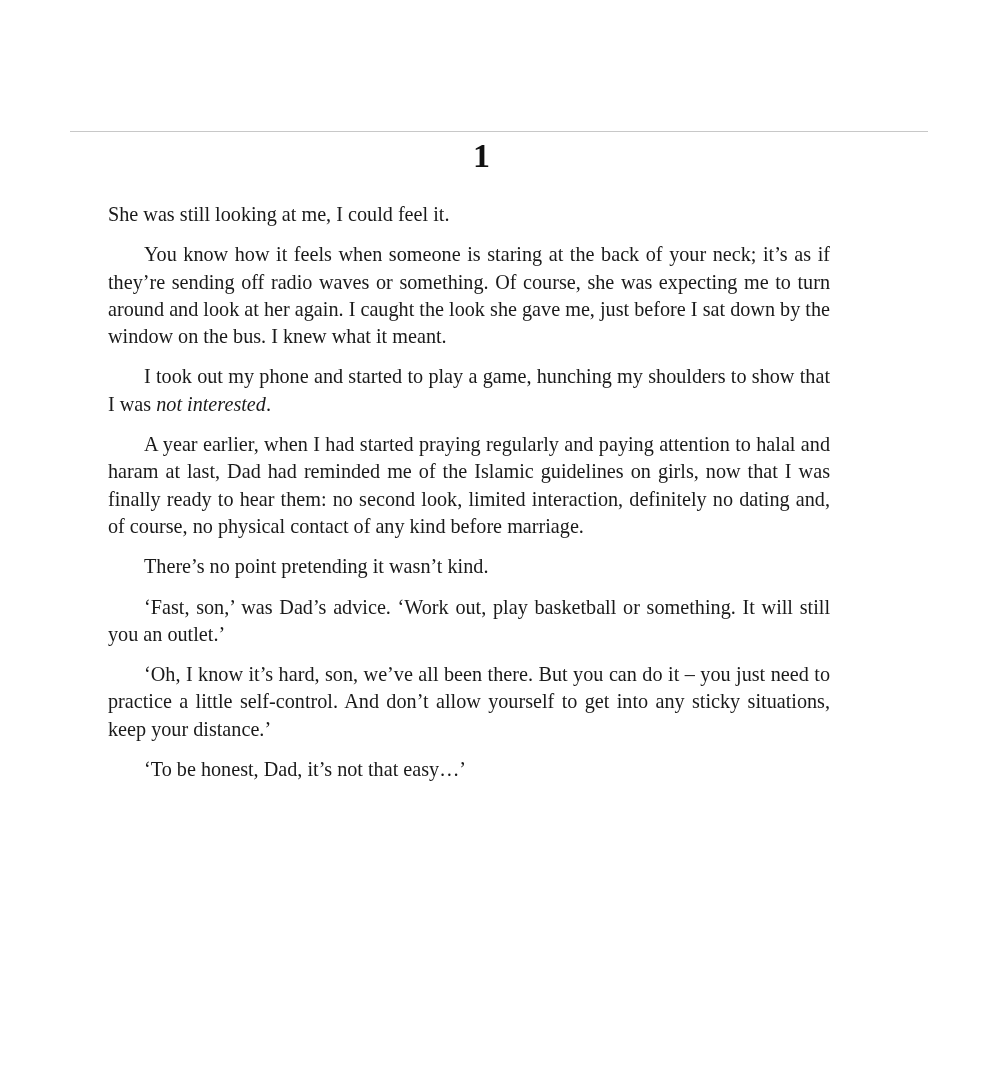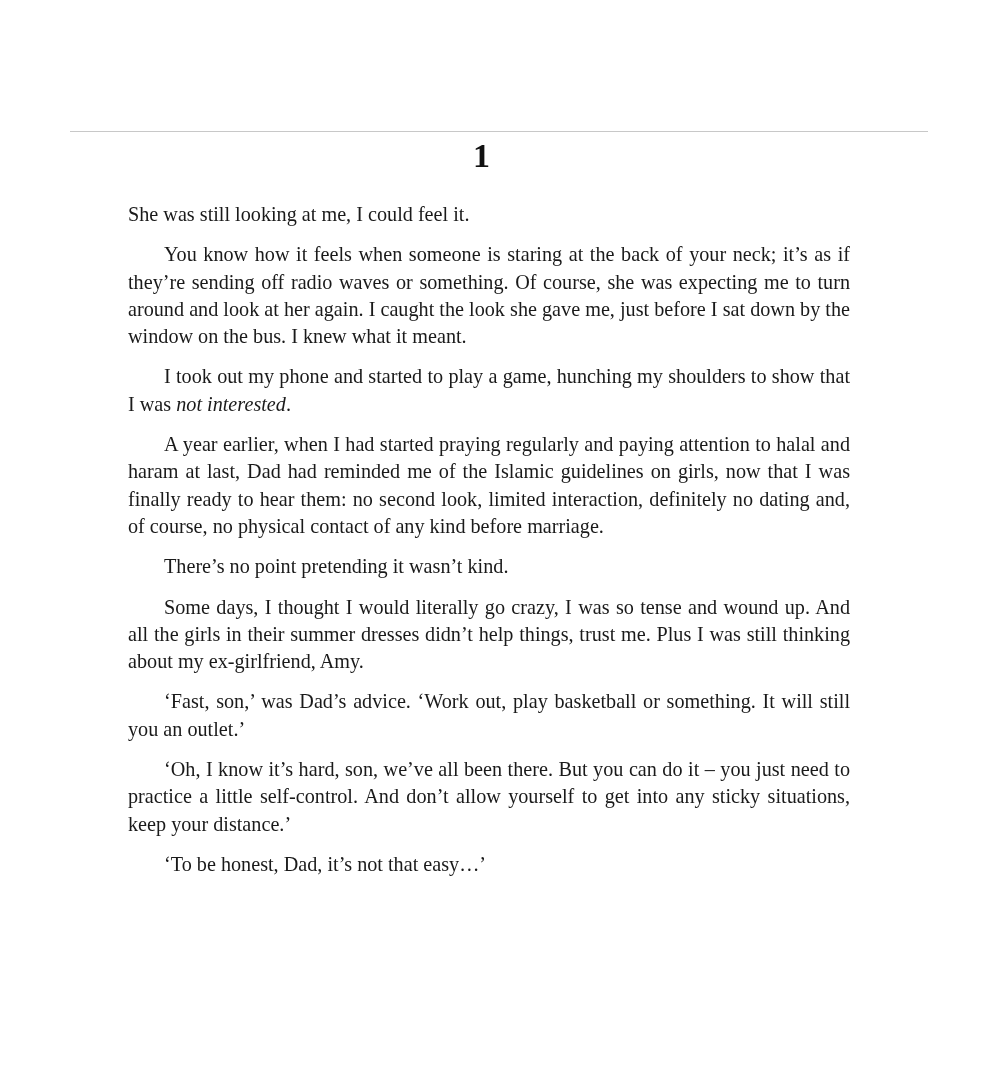--- a/index.html
+++ b/index.html
@@ -29,21 +29,21 @@
       width: 963px;
       top: 136px;
       text-align: center;
       font-size: 34px;
       font-weight: bold;
       line-height: 40px;
       color: #111;
     }
     .body-text {
       position: absolute;
-      left: 128px;
+      left: 108px;
       top: 201px;
       width: 722px;
       font-size: 20.2px;
       line-height: 27.3px;
       text-align: justify;
     }
     .body-text p {
       margin: 0 0 13px 0;
       text-indent: 36px;
       hyphens: none;
@@ -61,17 +61,16 @@
 <div class="rule"></div>
 
 <div class="chapter-number">1</div>
 
 <div class="body-text">
   <p class="first">She was still looking at me, I could feel it.</p>
   <p>You know how it feels when someone is staring at the back of your neck; it’s as if they’re sending off radio waves or something. Of course, she was expecting me to turn around and look at her again. I caught the look she gave me, just before I sat down by the window on the bus. I knew what it meant.</p>
   <p><span>I took out my phone and started to play a game, hunching my shoulders to show that I was </span><em>not interested</em><span>.</span></p>
   <p>A year earlier, when I had started praying regularly and paying attention to halal and haram at last, Dad had reminded me of the Islamic guidelines on girls, now that I was finally ready to hear them: no second look, limited interaction, definitely no dating and, of course, no physical contact of any kind before marriage.</p>
   <p>There’s no point pretending it wasn’t kind.</p>
-  <p>Some days, I thought I would literally go crazy, I was so tense and wound up. And all the girls in their summer dresses didn’t help things, trust me. Plus I was still thinking about my ex-girlfriend, Amy.</p>
   <p>‘Fast, son,’ was Dad’s advice. ‘Work out, play basketball or something. It will still you an outlet.’</p>
   <p>‘Oh, I know it’s hard, son, we’ve all been there. But you can do it – you just need to practice a little self-control. And don’t allow yourself to get into any sticky situations, keep your distance.’</p>
   <p>‘To be honest, Dad, it’s not that easy…’</p>
 </div>
 
 </body></html>

